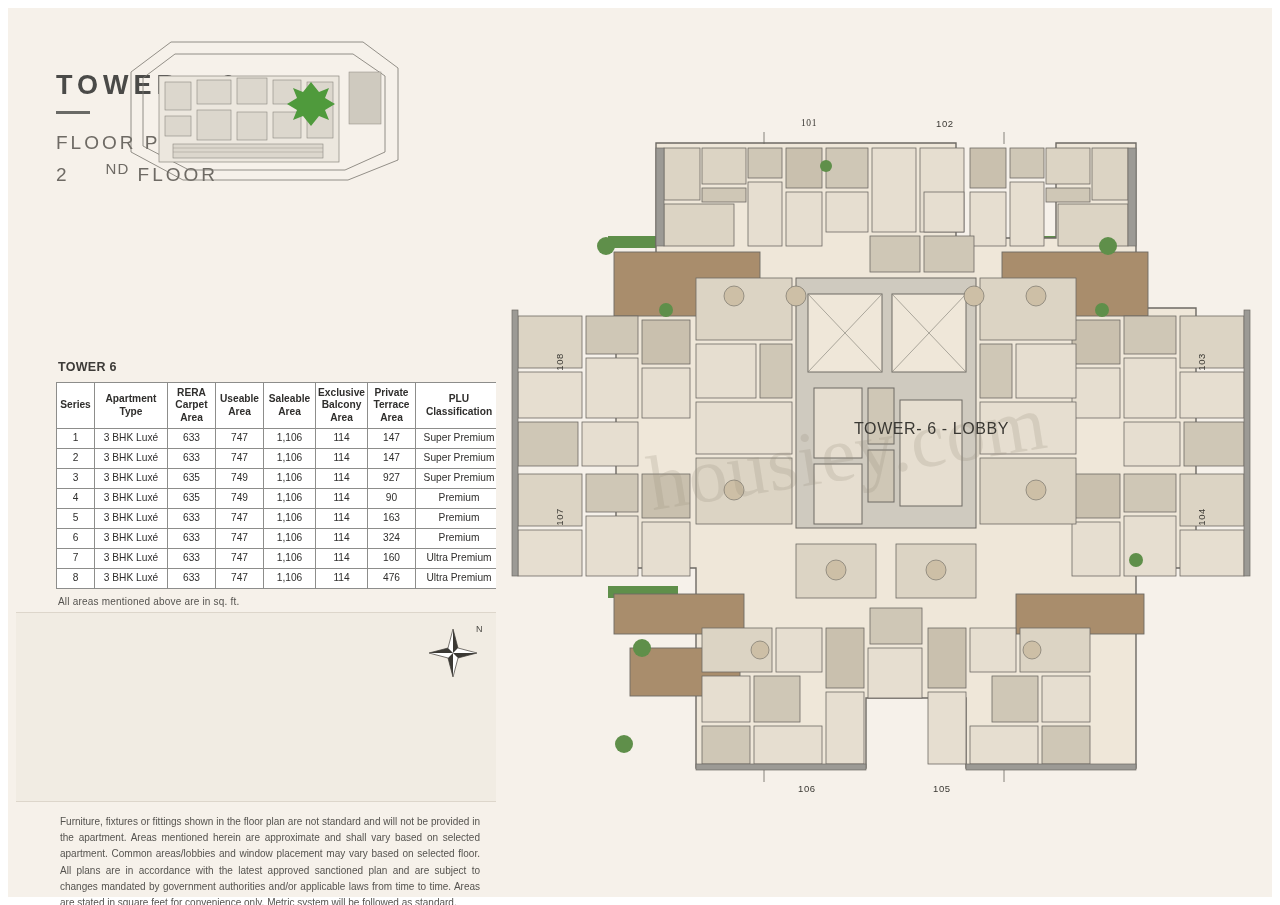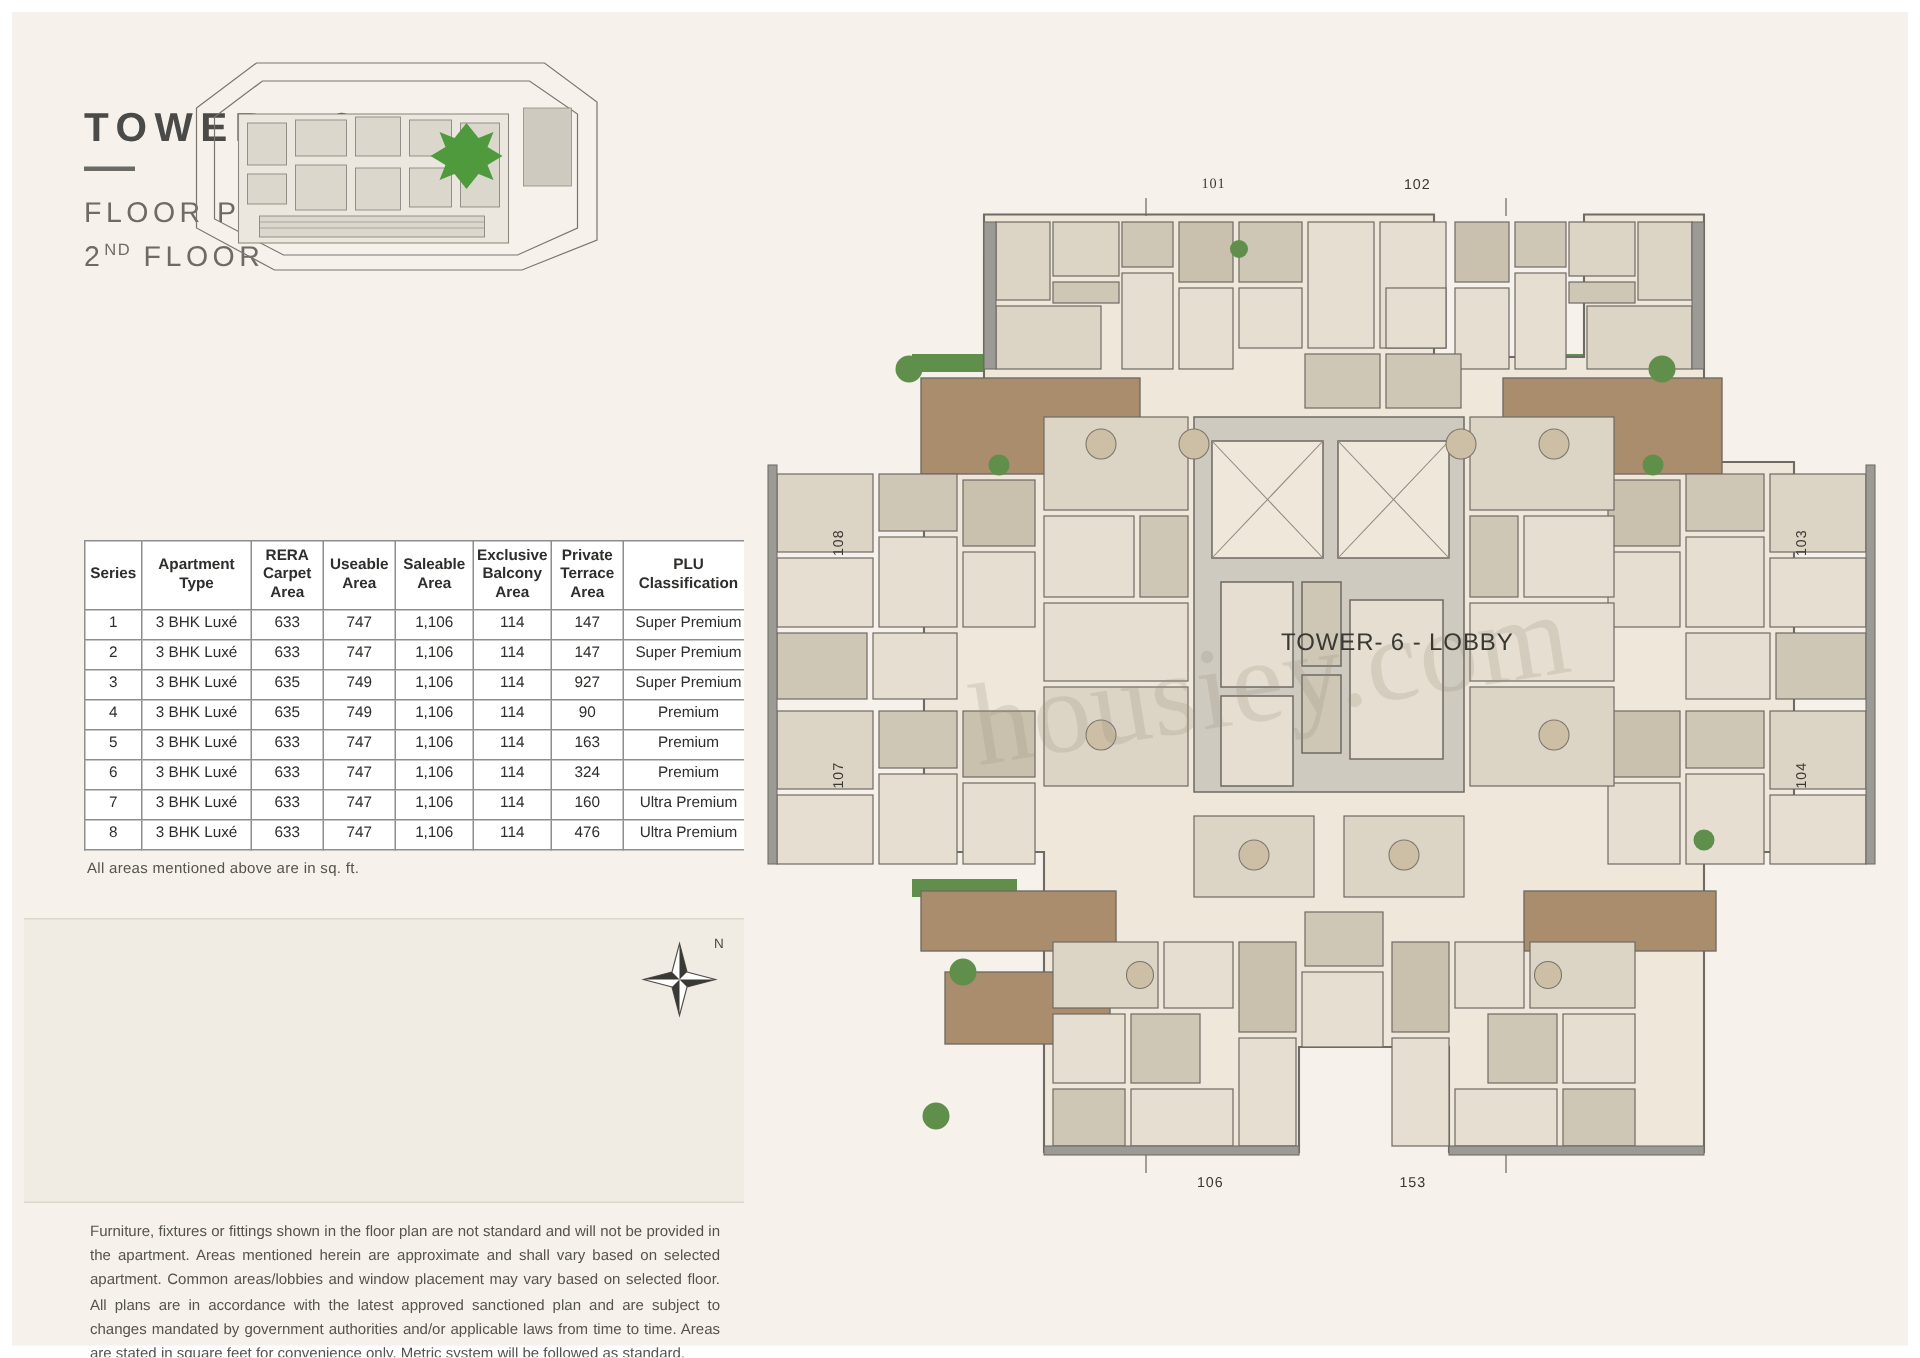--- a/index.html
+++ b/index.html
@@ -40,23 +40,24 @@
     margin: 8px 0 14px 0;
   }
   .floorplan-label {
     font-size: 19px;
     letter-spacing: 3px;
     color: #6e6a64;
     line-height: 1.55;
     margin: 0;
   }
   .floorplan-label .sup {
-    font-size: 11px;
+    font-size: 15px;
     vertical-align: super;
     letter-spacing: 1px;
+    margin-left: 36px;
   }
 
   
   .table-wrap {
     position: absolute;
     left: 48px; top: 352px;
     width: 446px;
   }
   .table-heading {
     font-size: 12.5px;
@@ -173,20 +174,21 @@
     <div class="title-block">
       <div class="tower-title">TOWER - 6</div>
       <div class="title-rule"></div>
       <div class="floorplan-label">
         <span>FLOOR PLAN:</span><br>
         <span>2</span><span class="sup">ND</span><span> FLOOR</span>
       </div>
     </div>
 
     <div class="table-wrap">
+      <div class="table-heading">TOWER 6</div>
       <table class="spec">
         <thead>
           <tr>
             <th class="col-series">Series</th>
             <th class="col-type">Apartment<br>Type</th>
             <th class="col-rera">RERA<br>Carpet<br>Area</th>
             <th class="col-use">Useable<br>Area</th>
             <th class="col-sale">Saleable<br>Area</th>
             <th class="col-bal">Exclusive<br>Balcony<br>Area</th>
             <th class="col-terr">Private<br>Terrace<br>Area</th>
@@ -528,20 +530,20 @@
       </svg>
 
       <div class="watermark">housiey.com</div>
 
       <div class="lobby-label" style="left:358px; top:412px;">TOWER- 6 - LOBBY</div>
 
       <div class="unit-label" style="left:305px; top:110px;font-family:Liberation Serif, serif;">101</div>
       <div class="unit-label" style="left:440px; top:110px;">102</div>
       <div class="unit-label vertical" style="left:700px; top:345px;">103</div>
       <div class="unit-label vertical" style="left:700px; top:500px;">104</div>
-      <div class="unit-label" style="left:437px; top:775px;">153</div>
+      <div class="unit-label" style="left:437px; top:775px;">105</div>
       <div class="unit-label" style="left:302px; top:775px;">106</div>
       <div class="unit-label vertical" style="left:58px; top:500px;">107</div>
       <div class="unit-label vertical" style="left:58px; top:345px;">108</div>
     </div>
   </div>
 
 </div>
 
 </body></html>

